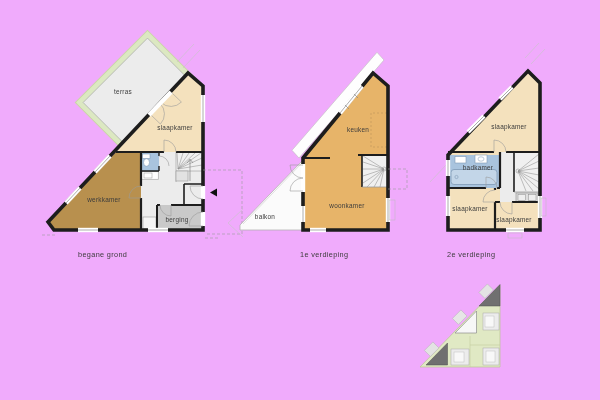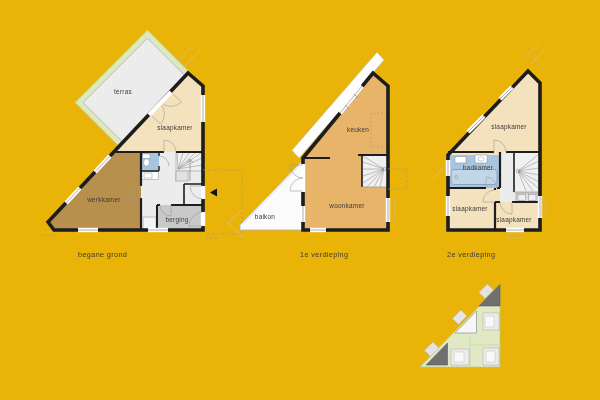--- a/index.html
+++ b/index.html
@@ -1,16 +1,16 @@
 <!DOCTYPE html>
 <html><head>
 <meta charset="utf-8">
 <style>
   html,body{margin:0;padding:0;background:#ffffff;}
-  .canvas{width:600px;height:400px;position:relative;background:#eab308;overflow:hidden;}
+  .canvas{width:600px;height:400px;position:relative;background:#f0abfc;overflow:hidden;}
   svg{display:block;}
   text{font-family:"Liberation Sans","DejaVu Sans",sans-serif;fill:#3c3c3c;}
   .room-label{font-size:6.4px;letter-spacing:.25px;text-anchor:middle;}
   .floor-title{font-size:7.3px;letter-spacing:.35px;}
   .thinline{stroke:#8a8a8a;stroke-width:.7;fill:none;}
   .arc{stroke:#9b9b9b;stroke-width:.6;fill:none;}
   .leaf{stroke:#9b9b9b;stroke-width:.6;}
   .stairline{stroke:#8f8f8f;stroke-width:.55;fill:none;}
   .wallerase{stroke:#ffffff;stroke-width:4.4;fill:none;}
   .dashed{stroke:#9a9a9a;stroke-width:.6;fill:none;stroke-dasharray:3 2;}

